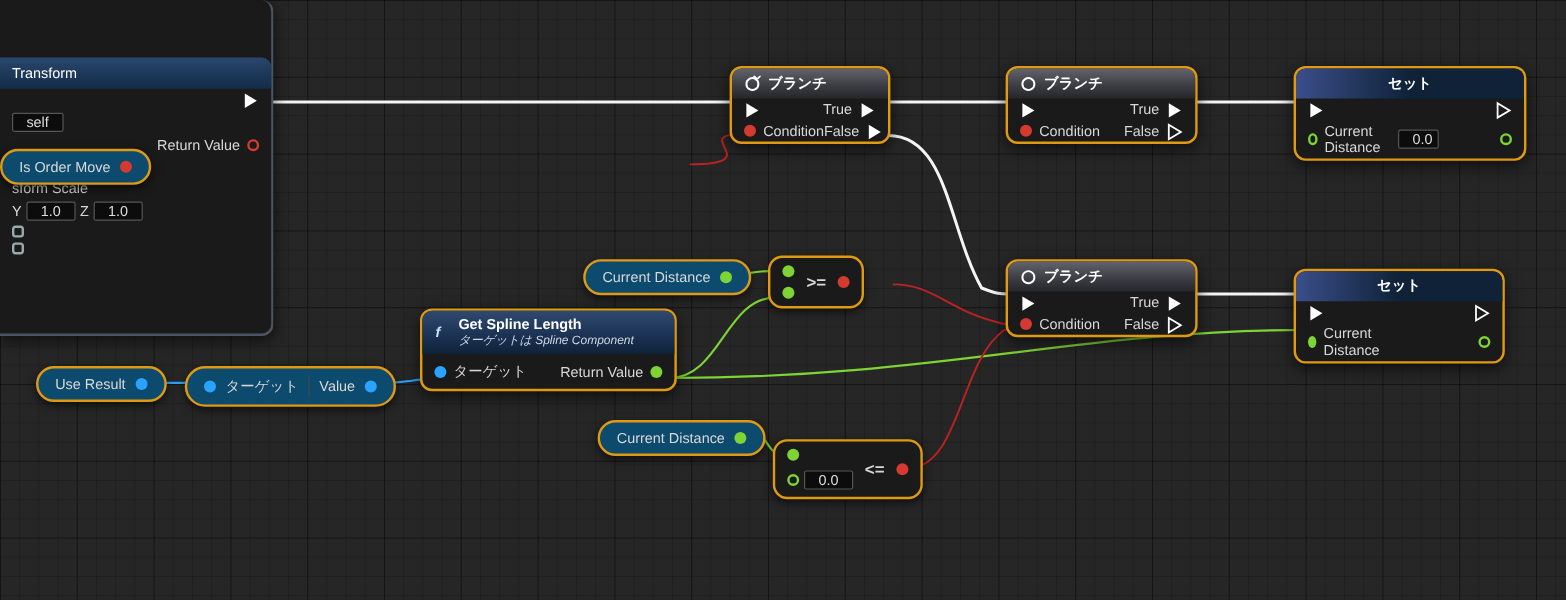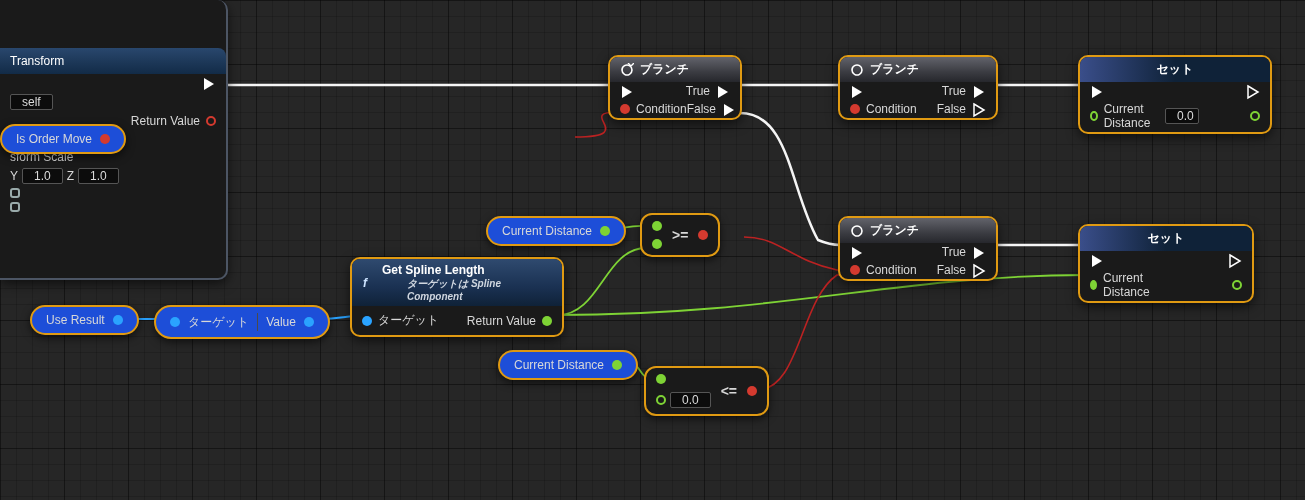--- a/index.html
+++ b/index.html
@@ -34,21 +34,21 @@
     align-items: center;
     gap: 6px;
     padding: 4px 10px;
     border-radius: 8px 8px 0 0;
     color: #fff;
     font-weight: 600;
   }
   .header.flow { background: linear-gradient(180deg,#62636b,#3b3c42 60%,#26272c); }
   .header.func { background: linear-gradient(180deg,#2f4a6f,#1a3152 60%,#0f2238); }
   .header.set  { background: linear-gradient(90deg,#3a4e8a 0%,#0f2238 50%,#0f2238); color:#fff; }
-  .header .sub { display:block; font-weight:700; font-style:italic; color:#cfd6df; font-size:10px;margin-left:25px; }
+  .header .sub { display:block; font-weight:400; font-style:italic; color:#cfd6df; font-size:10px; }
 
   .row { display:flex; justify-content:space-between; align-items:center; padding:2px 10px; }
   .left, .right { display:flex; align-items:center; gap:6px; }
   .right { justify-content:flex-end; flex:1; }
   .left  { justify-content:flex-start; flex:1; }
 
   
   .pin { width:12px; height:12px; display:inline-block; }
   .exec svg, .data svg { display:block; }
   .pin.exec { width:14px; height:14px; }
@@ -86,21 +86,21 @@
     color:#fff;
     padding:6px 10px;
     border-radius:0 8px 0 0;
     margin-top:48px;
   }
   .tnode .sub { color:#9bb6d6; font-style:italic; font-size:10px; }
 
   
   .pill {
     position:absolute;
-    background:#1d4ed8;
+    background:#0c4a6e;
     border:2px solid #e09a12;
     border-radius:22px;
     padding:6px 14px;
     display:flex;
     align-items:center;
     gap:8px;
     box-shadow:0 3px 8px rgba(0,0,0,0.6);
   }
   .pill .sep { width:1px; height:18px; background:#4a4a4a; }
 

